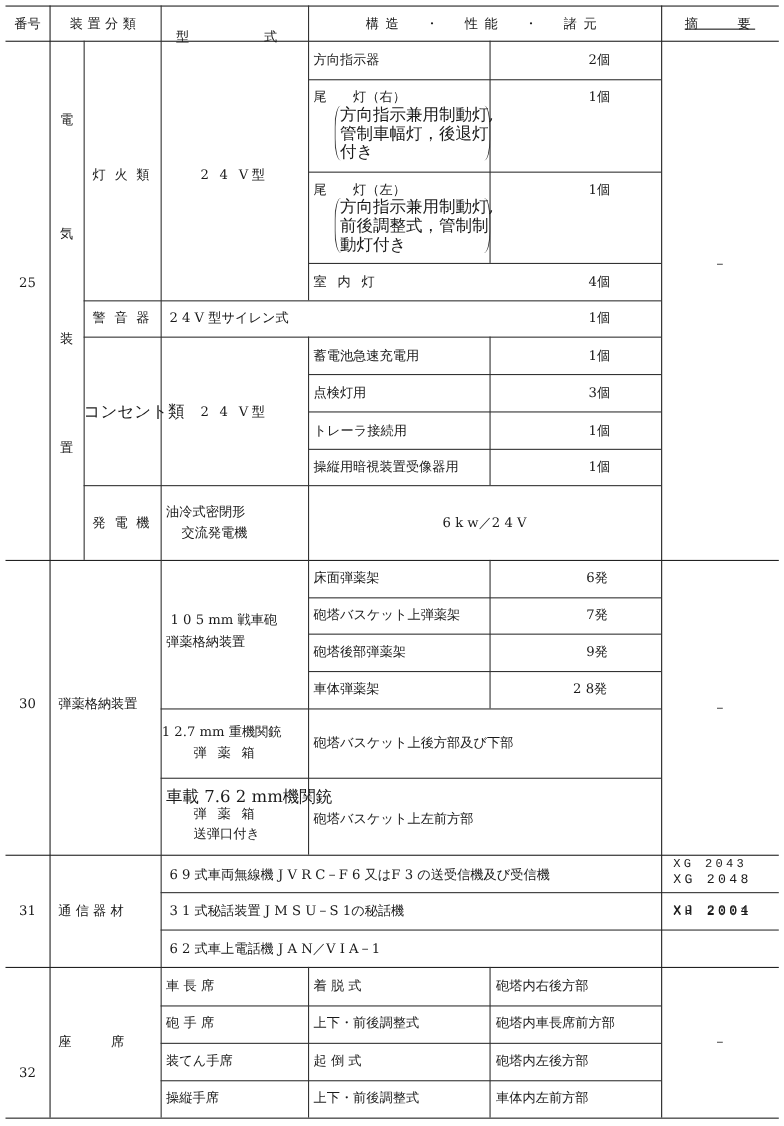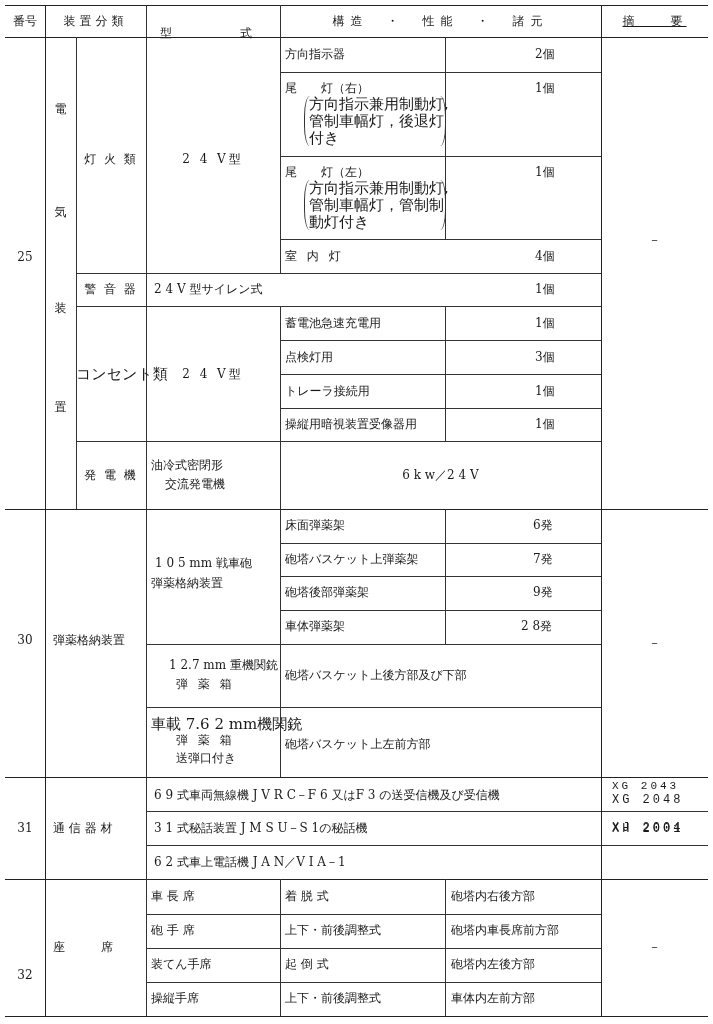--- a/index.html
+++ b/index.html
@@ -84,21 +84,21 @@
   <div class="t" style="left:285px; top:81px;">尾　　灯（右）</div>
   <div class="paren" style="left:304px; top:96px; width:140px; height:50px;"></div>
   <div class="t small" style="left:309px; top:97px;">方向指示兼用制動灯,</div>
   <div class="t small" style="left:309px; top:114px;">管制車幅灯，後退灯</div>
   <div class="t small" style="left:309px; top:131px;">付き</div>
   <div class="t" style="left:535px; top:81px;">1個</div>
 
   <div class="t" style="left:285px; top:165px;">尾　　灯（左）</div>
   <div class="paren" style="left:304px; top:180px; width:140px; height:50px;"></div>
   <div class="t small" style="left:309px; top:181px;">方向指示兼用制動灯,</div>
-  <div class="t small" style="left:309px; top:198px;">管制車幅灯，管制制</div>
+  <div class="t small" style="left:309px; top:198px;">前後調整式，管制制</div>
   <div class="t small" style="left:309px; top:215px;">動灯付き</div>
   <div class="t" style="left:535px; top:165px;">1個</div>
 
   <div class="t" style="left:285px; top:249px; letter-spacing:3px;">室 内 灯</div>
   <div class="t" style="left:535px; top:249px;">4個</div>
 
   <div class="t c" style="left:76px; width:70px; top:282px; letter-spacing:2px;">警 音 器</div>
   <div class="t" style="left:154px; top:282px;">2 4 V 型サイレン式</div>
   <div class="t" style="left:535px; top:282px;">1個</div>
 
@@ -127,21 +127,21 @@
   <div class="t" style="left:151px; top:576px;">弾薬格納装置</div>
   <div class="t" style="left:285px; top:518px;">床面弾薬架</div>
   <div class="t" style="left:533px; top:518px;">6発</div>
   <div class="t" style="left:285px; top:552px;">砲塔バスケット上弾薬架</div>
   <div class="t" style="left:533px; top:552px;">7発</div>
   <div class="t" style="left:285px; top:585px;">砲塔後部弾薬架</div>
   <div class="t" style="left:533px; top:585px;">9発</div>
   <div class="t" style="left:285px; top:619px;">車体弾薬架</div>
   <div class="t" style="left:521px; top:619px;">2 8発</div>
 
-  <div class="t" style="left:169px; top:658px;">1 2.7 mm 重機関銃</div>
+  <div class="t" style="left:147px; top:658px;">1 2.7 mm 重機関銃</div>
   <div class="t" style="left:176px; top:677px; letter-spacing:3px;">弾 薬 箱</div>
   <div class="t" style="left:285px; top:668px;">砲塔バスケット上後方部及び下部</div>
 
   <div class="t small" style="left:151px; top:717px;">車載 7.6 2 mm機関銃</div>
   <div class="t" style="left:176px; top:733px; letter-spacing:3px;">弾 薬 箱</div>
   <div class="t" style="left:176px; top:751px;">送弾口付き</div>
   <div class="t" style="left:285px; top:737px;">砲塔バスケット上左前方部</div>
 
   <div class="t c" style="left:601px; width:107px; top:636px;">－</div>
 

